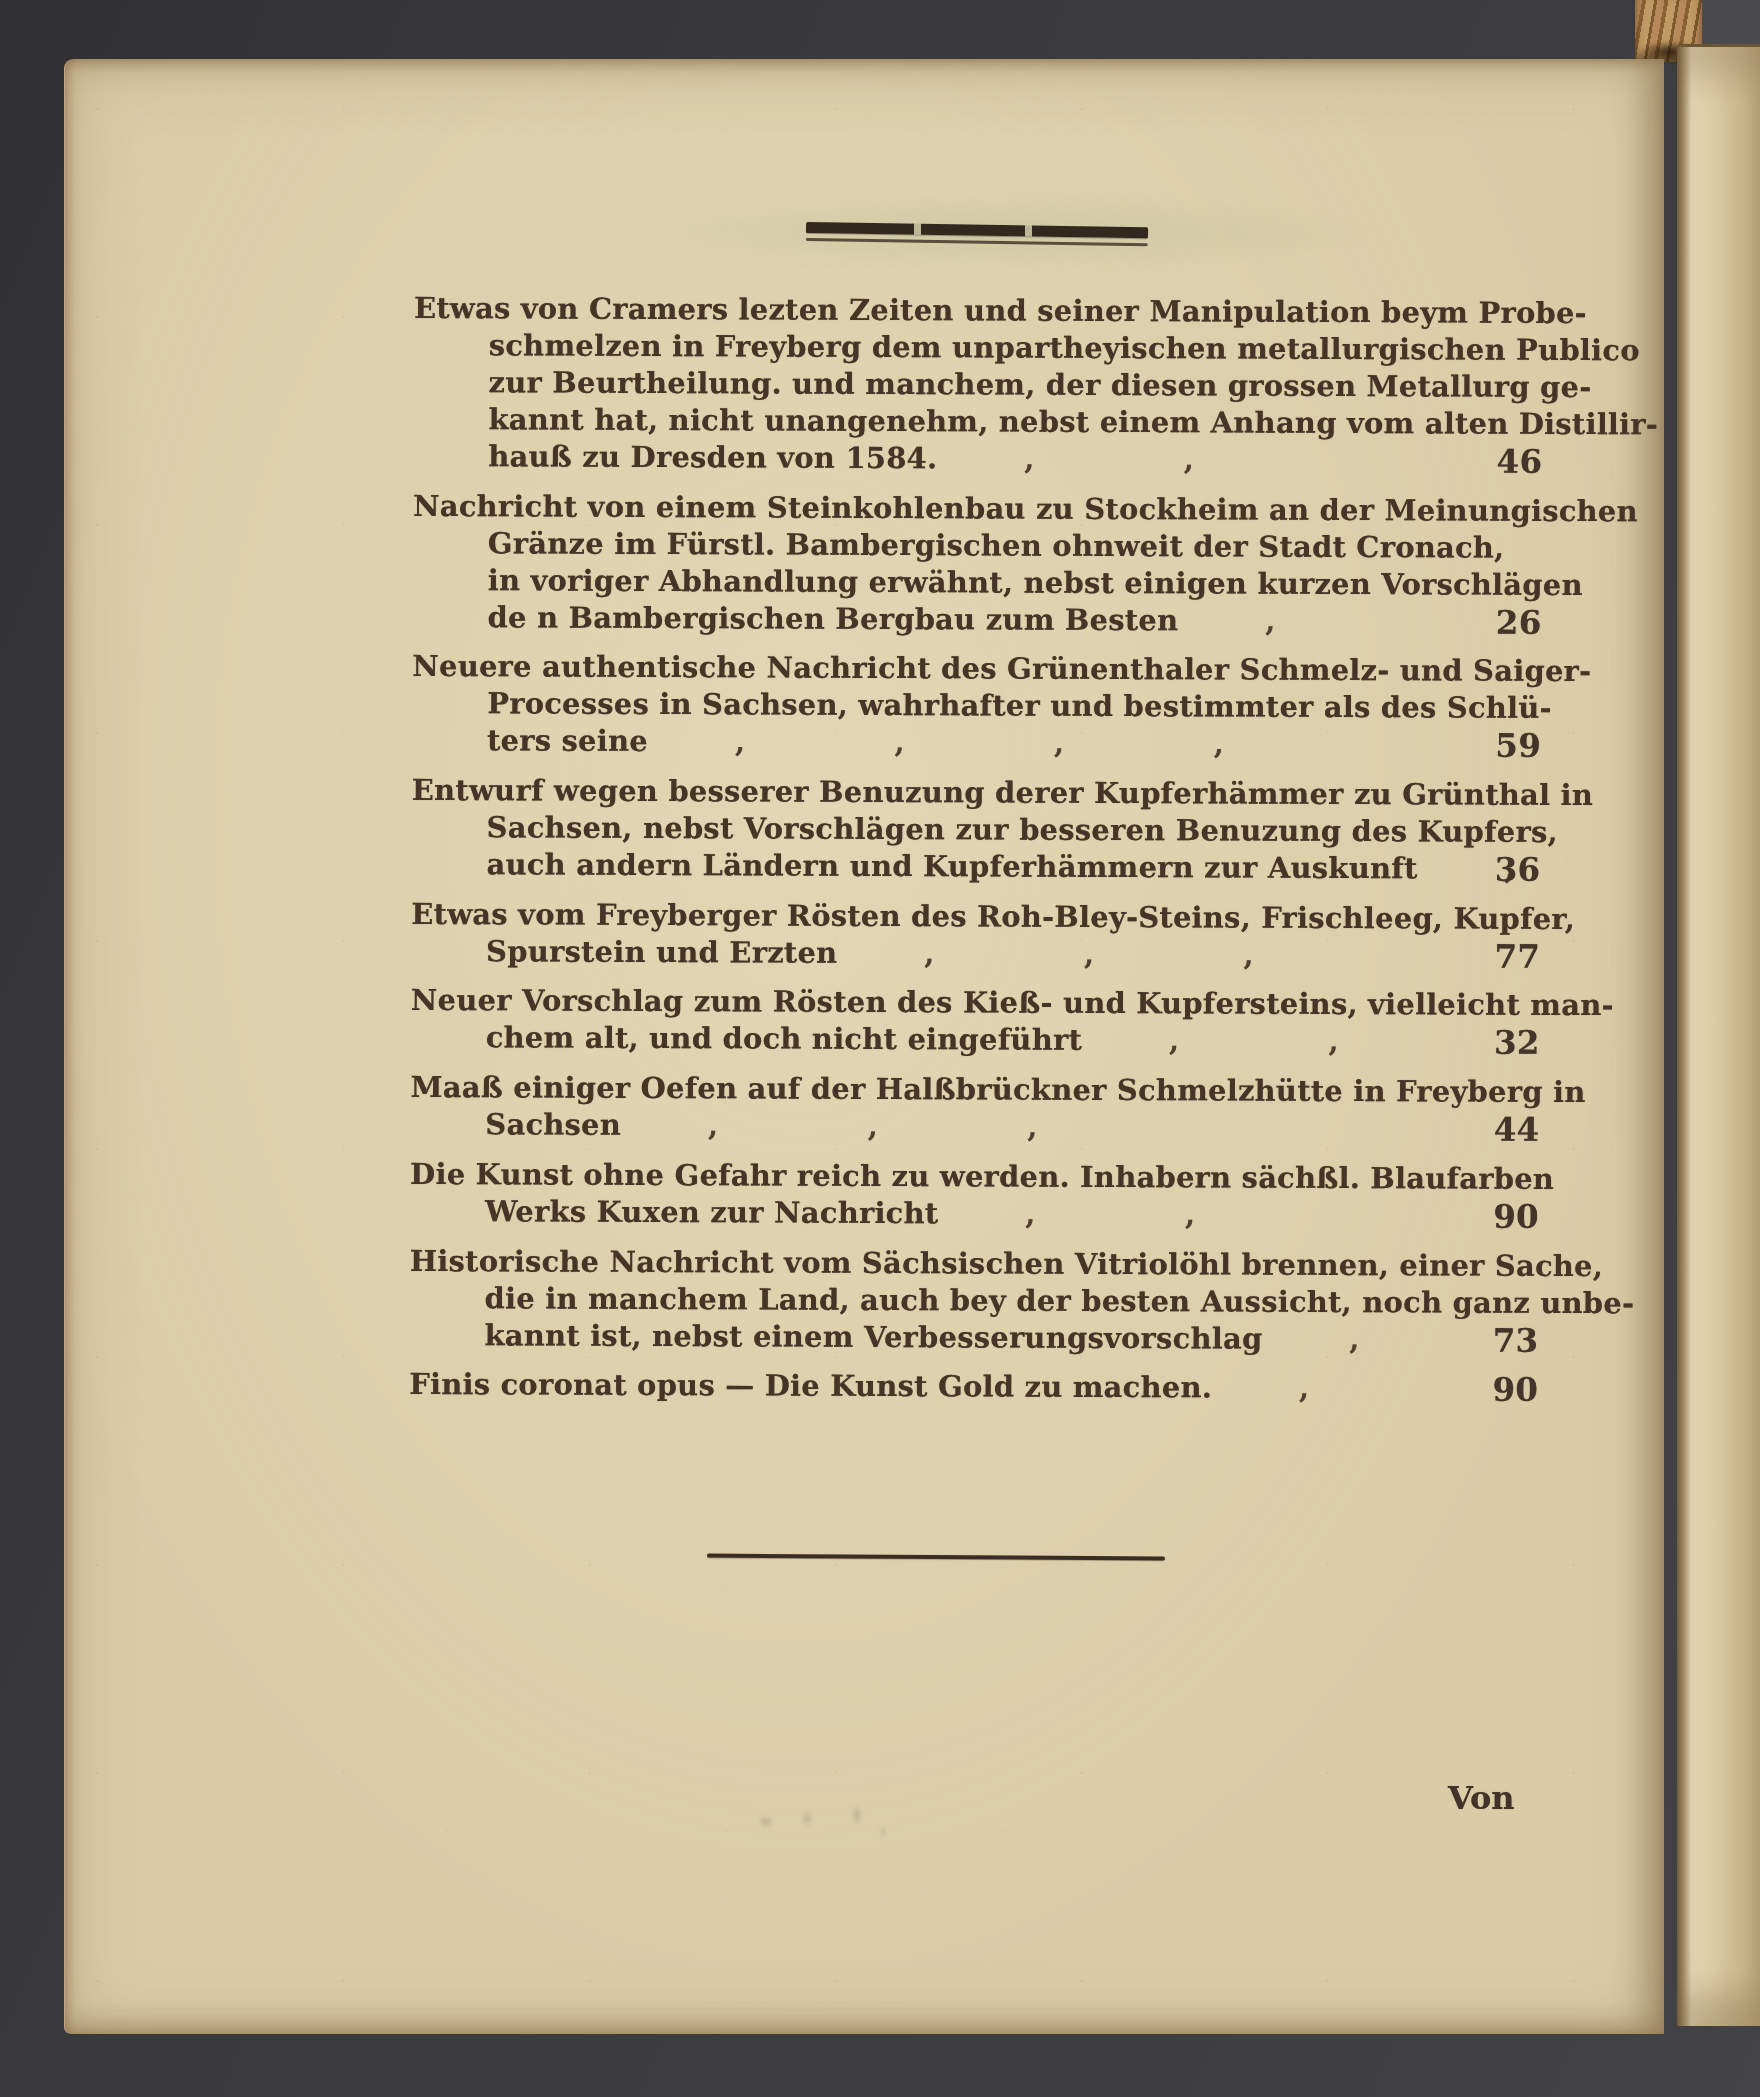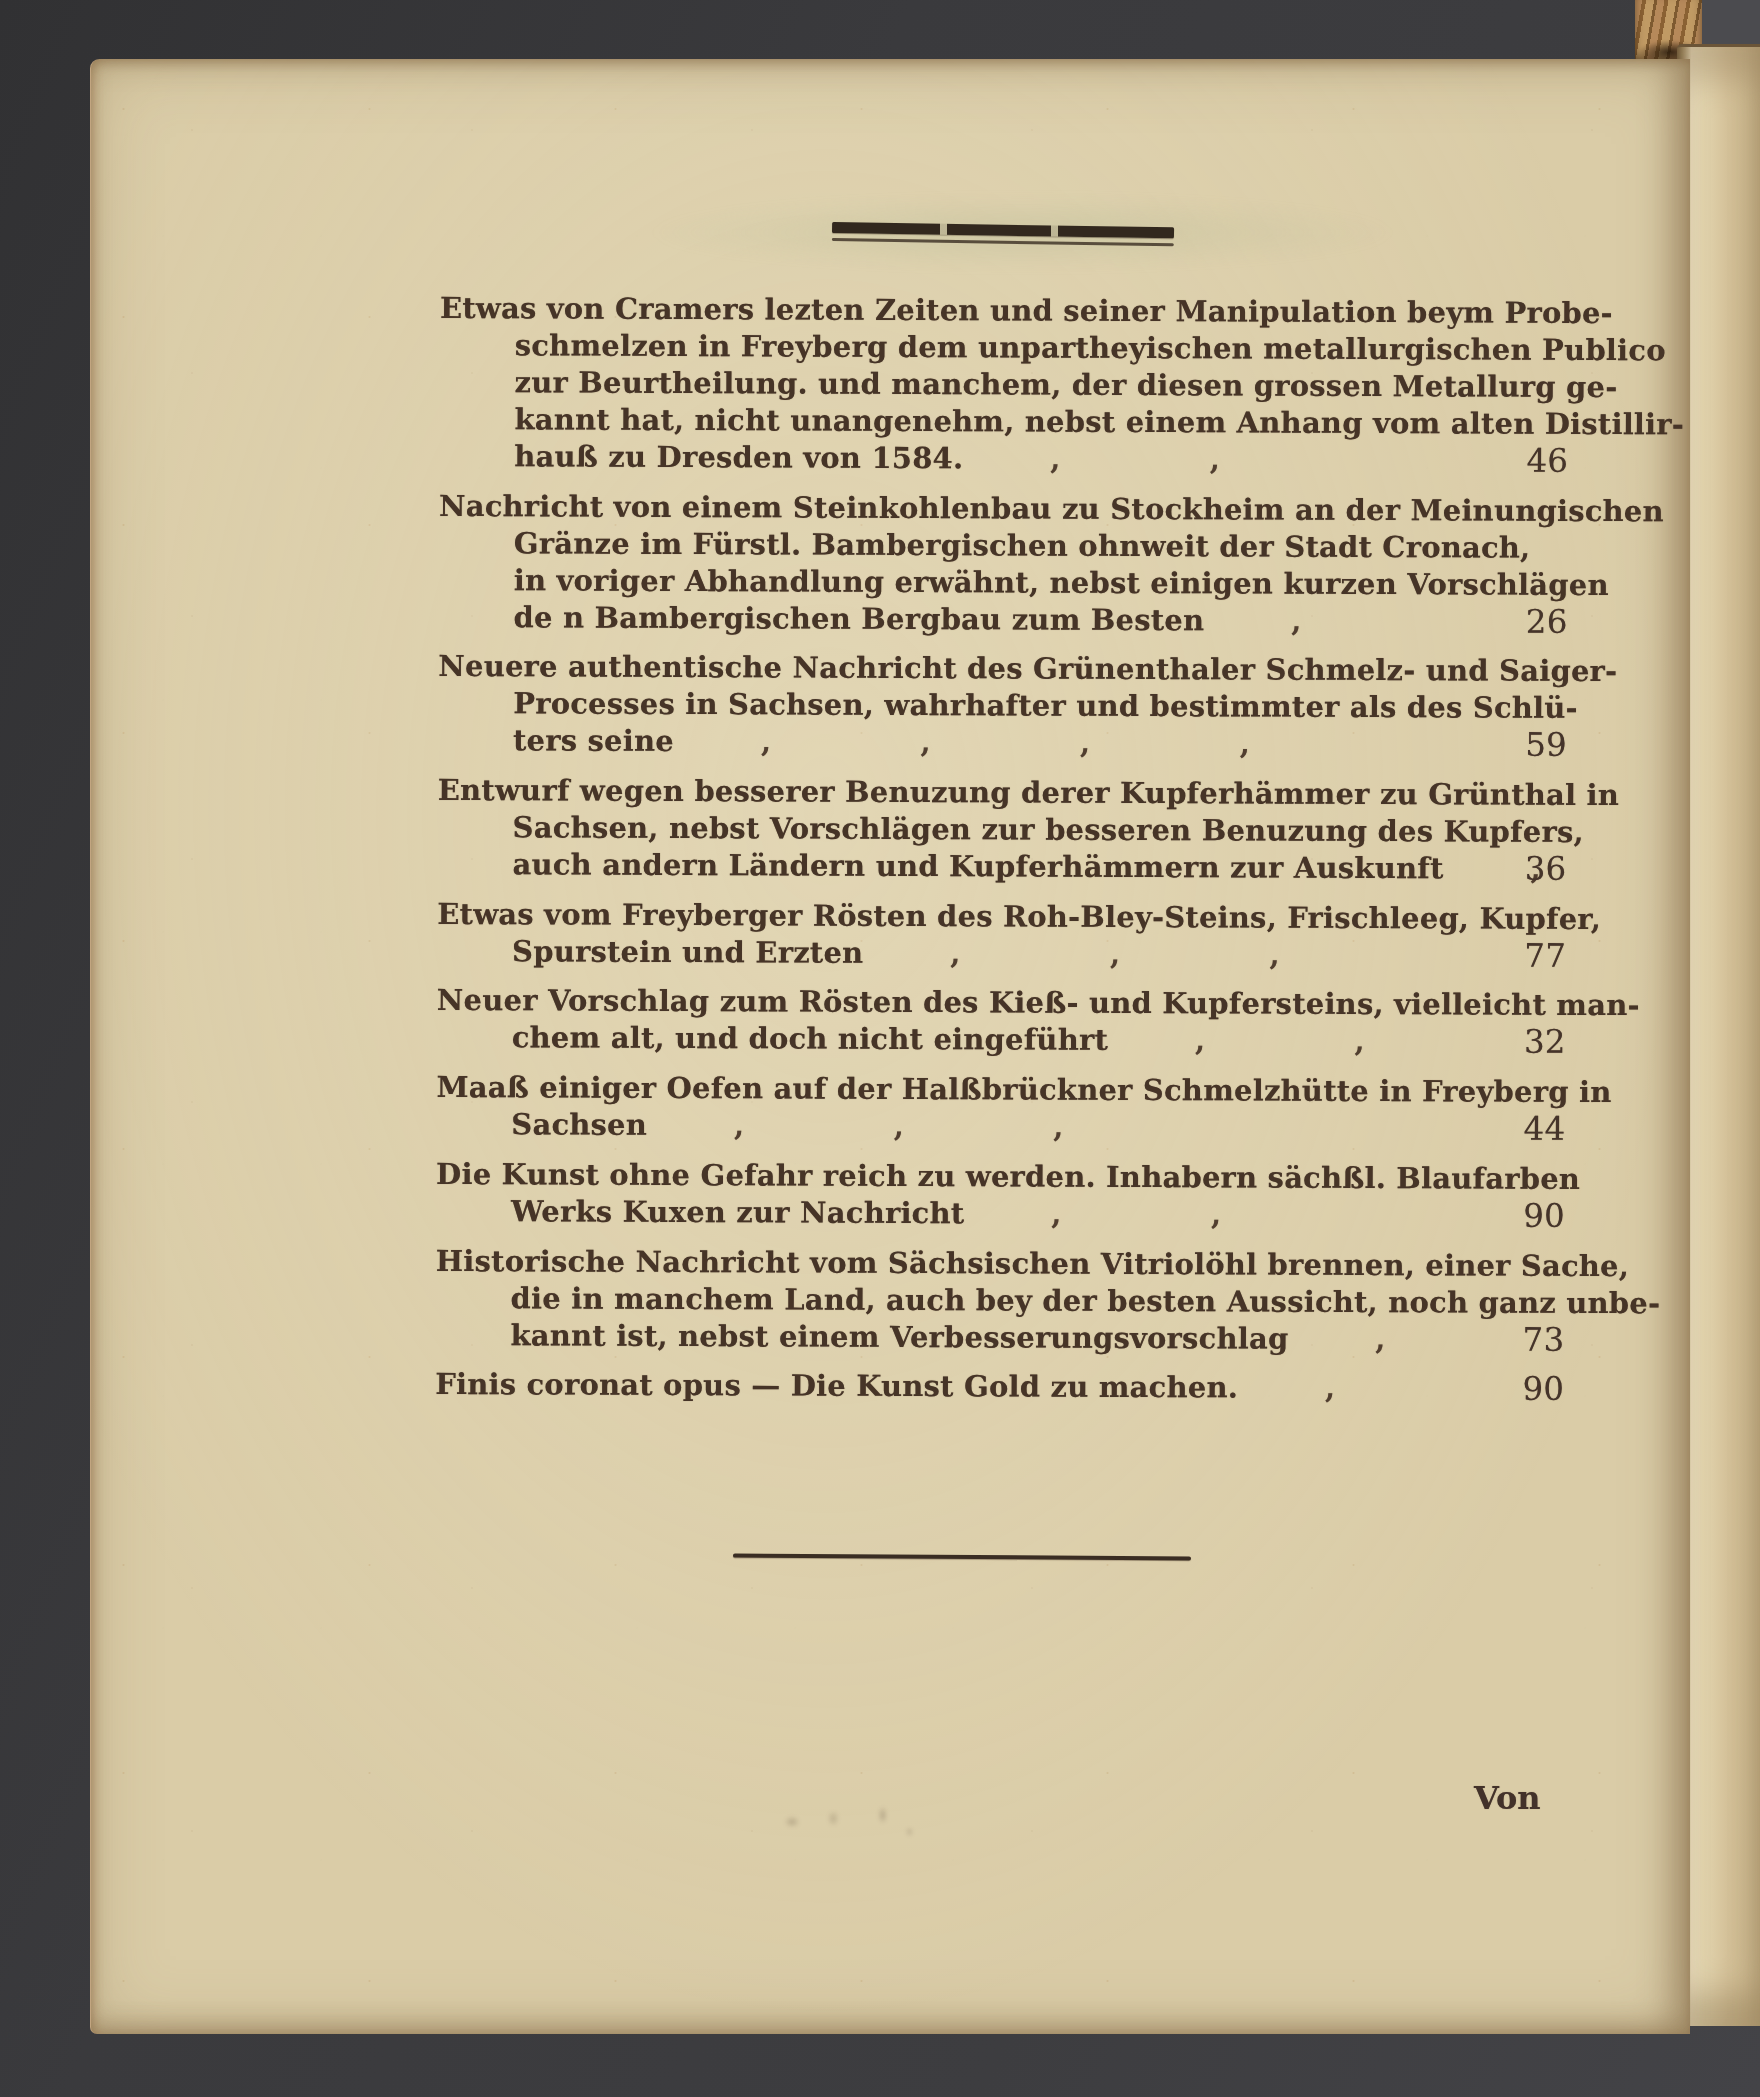--- a/index.html
+++ b/index.html
@@ -32,21 +32,21 @@
   
   .gutter{
     position:absolute;left:1677px;top:44px;width:84px;height:1979px;
     background:linear-gradient(90deg,#74603f 0%,#a8946c 7%,#ecdfbe 17%,#e2d4ae 32%,#d5c29a 58%,#c9b58b 100%);
     border-top:3.2px solid #6b5538;
     border-radius:4.8px 0 0 0;
     box-shadow:inset 0 32px 32px rgba(110,85,50,.25), inset 0 -32px 32px rgba(110,85,50,.3);
   }
   
   .page{
-    position:absolute;left:90px;top:59px;width:1599px;height:1975px;
+    position:absolute;left:64px;top:59px;width:1599px;height:1975px;
     background-color:#dacca7;
     background-image:
       radial-gradient(ellipse at 46% 38%,rgba(255,250,228,.22),rgba(255,250,228,0) 70%),
       radial-gradient(2.4px 1.2px at 32.5px 50px,rgba(164,110,52,.38),transparent 70%),
       radial-gradient(1.6px 0.8px at 143px 112px,rgba(150,100,50,.34),transparent 70%),
       radial-gradient(2px 0.8px at 72px 177px,rgba(130,90,45,.30),transparent 70%),
       radial-gradient(1.2px 0.8px at 199px 34px,rgba(160,110,60,.34),transparent 70%),
       radial-gradient(1.6px 1.2px at 101px 71px,rgba(140,95,48,.25),transparent 70%);
     background-size:100% 100%,246px 208px,204px 166px,158px 232px,224px 151px,280px 243px;
     border-radius:9.5px 0 0 7.1px;
@@ -86,21 +86,21 @@
     letter-spacing:0.2px;
     text-shadow:0 0 0.8px rgba(70,50,35,.55);
     transform:rotate(0.25deg);transform-origin:left top;
   }
   .entry{position:relative;margin-bottom:12.7px;}
   .line{white-space:nowrap;}
   .line.cont{margin-left:75px;}
   .leader{white-space:pre;word-spacing:139px;margin-left:87px;color:rgba(70,52,39,.85);}
   .num{
     position:absolute;right:0;bottom:0;line-height:37px;
-    font-size:32.5px;font-weight:400;color:#45342a;
+    font-size:32.5px;font-weight:700;color:#45342a;
   }
   
   .closing-rule{
     position:absolute;left:642px;top:1496px;width:458px;height:4px;
     background:#3a2d23;border-radius:2.4px;
     transform:rotate(0.35deg);box-shadow:0 0.8px 0.8px rgba(70,50,35,.35);
   }
   
   .smudge{
     position:absolute;left:664px;top:1726px;width:206px;height:67px;

